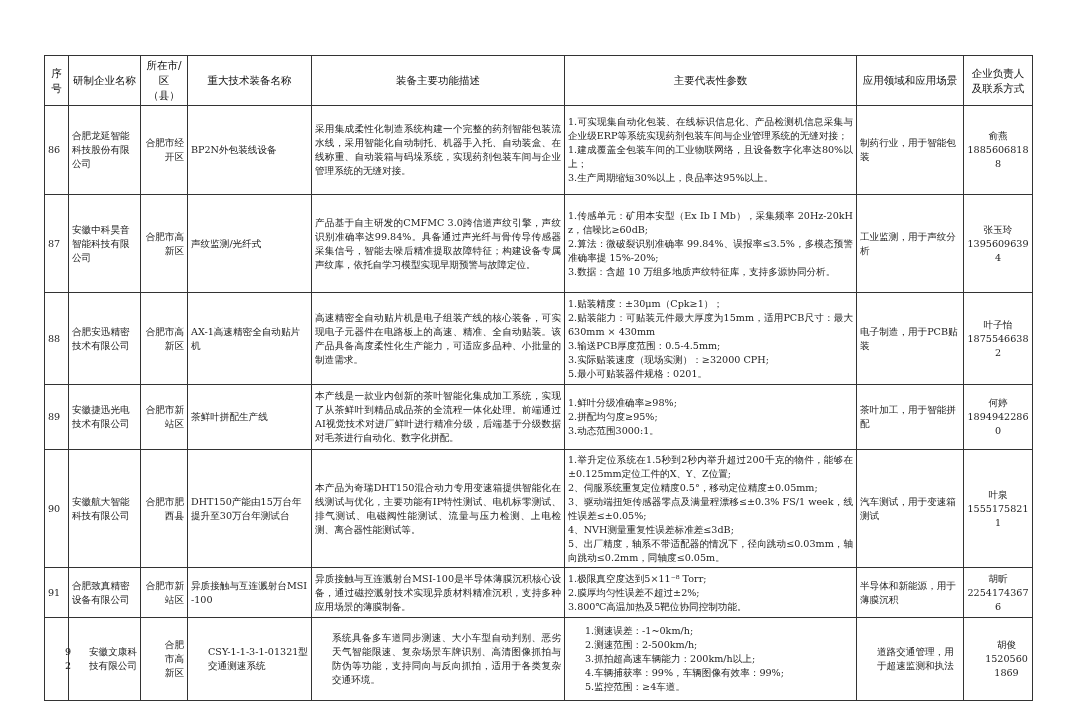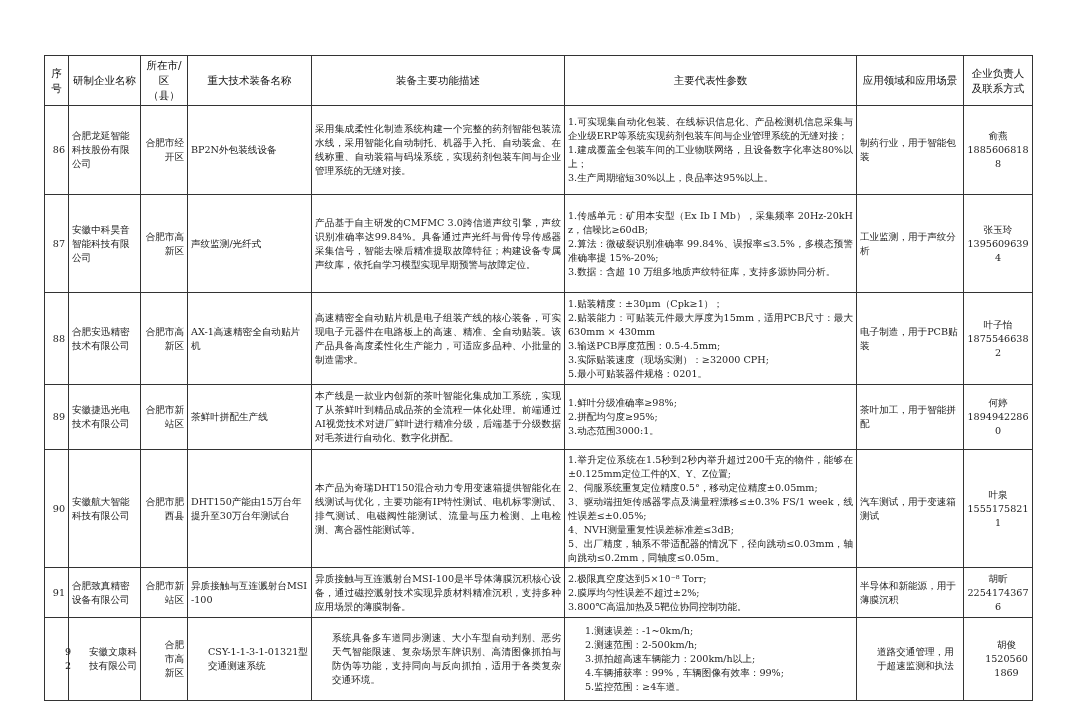--- a/index.html
+++ b/index.html
@@ -8,21 +8,21 @@
   table.main {
     position:absolute; left:44px; top:55px; width:988px;
     border-collapse:collapse; table-layout:fixed;
   }
   table.main td, table.main th {
     border:1px solid #333; padding:2px 3px; vertical-align:middle;
     font-size:9.6px; line-height:14px; font-weight:normal; word-break:break-all;
   }
   table.main th { font-family:"DejaVu Sans", "Liberation Sans", sans-serif;
                   font-size:10.5px; line-height:15px; text-align:center; color:#111; height:34px; }
-  td.c-seq { text-align:right; font-size:8.5px; }
+  td.c-seq { text-align:left; font-size:8.5px; }
   td.c-loc { text-align:right; }
   td.c-contact { text-align:center; }
   td.c-desc, td.c-params { text-align:justify; }
   .param-line { display:block; }
   tr.r86 td { height:84px; }
   tr.r87 td { height:93px; }
   tr.r88 td { height:87px;margin-left:44px; }
   tr.r89 td { height:60px; }
   tr.r90 td { height:113px; }
   tr.r91 td { height:45px; }
@@ -150,21 +150,21 @@
       </td>
     </tr>
 
     <tr class="r91">
       <td class="c-seq">91</td>
       <td>合肥致真精密设备有限公司</td>
       <td class="c-loc">合肥市新站区</td>
       <td>异质接触与互连溅射台MSI-100</td>
       <td class="c-desc">异质接触与互连溅射台MSI-100是半导体薄膜沉积核心设备，通过磁控溅射技术实现异质材料精准沉积，支持多种应用场景的薄膜制备。</td>
       <td class="c-params">
-        <span class="param-line">2.极限真空度达到5×10⁻⁸ Torr;</span>
+        <span class="param-line">1.极限真空度达到5×11⁻⁸ Torr;</span>
         <span class="param-line">2.膜厚均匀性误差不超过±2%;</span>
         <span class="param-line">3.800℃高温加热及5靶位协同控制功能。</span>
       </td>
       <td>半导体和新能源，用于薄膜沉积</td>
       <td class="c-contact">
         <span class="param-line">胡昕</span>
         <span class="param-line">22541743676</span>
       </td>
     </tr>
 

